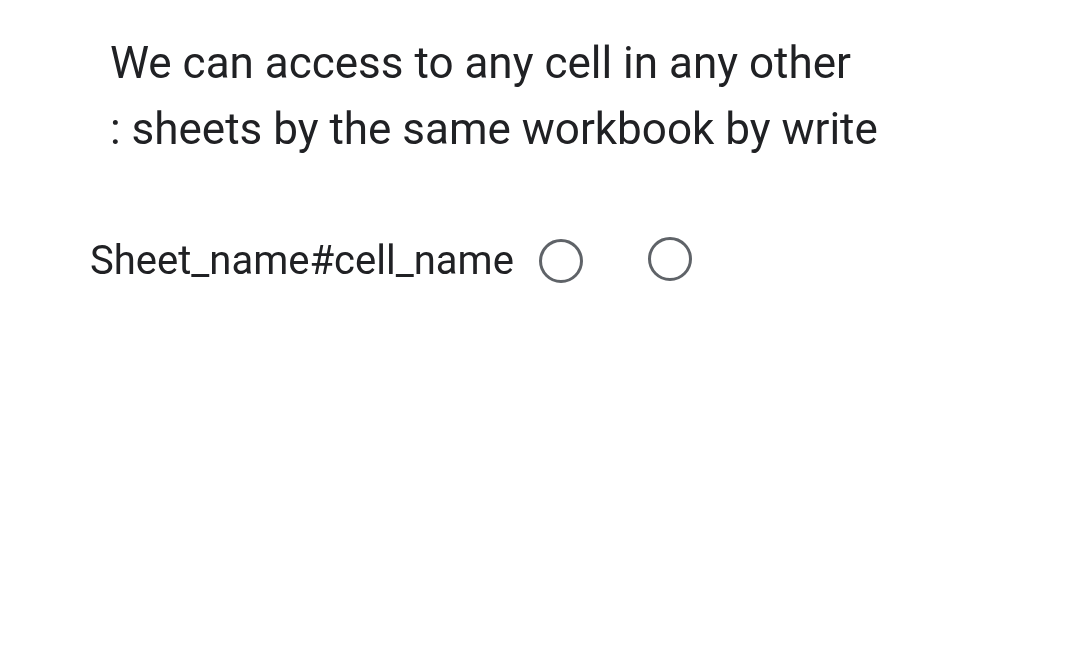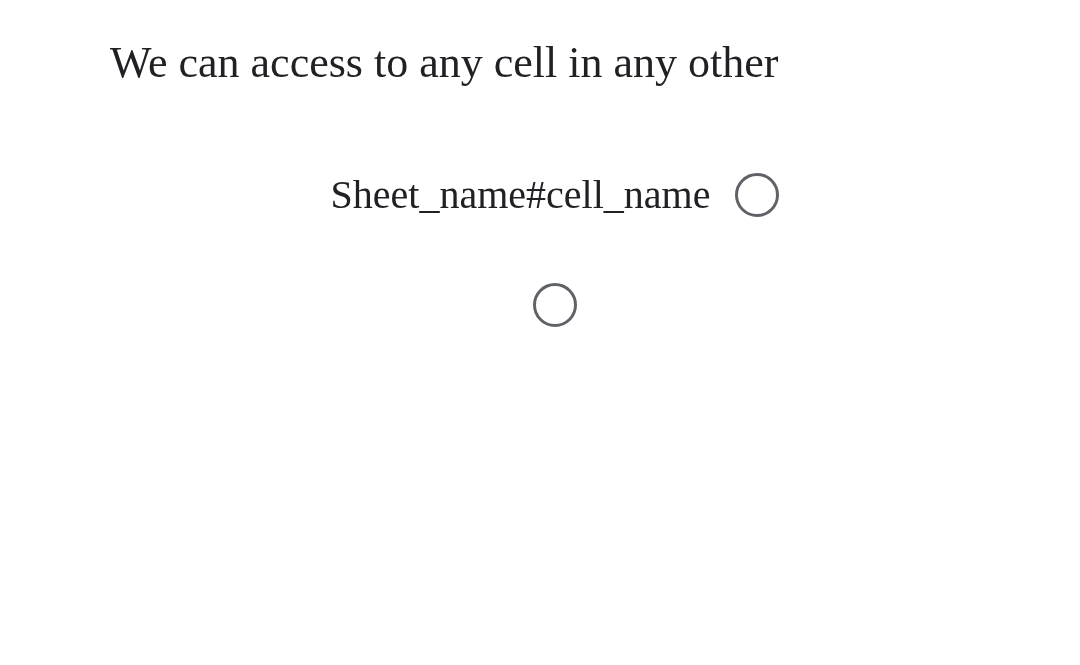--- a/index.html
+++ b/index.html
@@ -1,42 +1,41 @@
 <!DOCTYPE html>
 <html><head>
   <meta charset="utf-8">
   <style>
     * {
       margin: 0;
       padding: 0;
       box-sizing: border-box;
-      font-family: Liberation Serif, serif;
     }
     body {
       width: 1080px;
       height: 665px;
       background: #ffffff;
       font-family: -apple-system, BlinkMacSystemFont, "Segoe UI", Roboto, "Helvetica Neue", Arial, sans-serif;
       padding: 30px 50px 30px 90px;
       color: #202124;
     }
     .question-text {
       font-size: 44px;
       line-height: 1.5;
       font-weight: 400;
       color: #202124;
       margin-bottom: 75px;
       text-align: left;
       padding-left: 20px;
     }
     .options {
       display: flex;
-      flex-direction: column;
+      flex-direction: row;
       gap: 65px;
-      align-items: center;
+      align-items: flex-start;
       padding-right: 10px;
     }
     .option-row {
       display: flex;
       align-items: center;
       gap: 25px;
     }
     .option-label {
       font-size: 40px;
       font-weight: 400;
@@ -51,20 +50,21 @@
       background: transparent;
       cursor: pointer;
       flex-shrink: 0;
     }
   </style>
 </head>
 <body>
 
 <div class="question-text">
   <span>We can access to any cell in any other</span><br>
+  <span>: sheets by the same workbook by write</span>
 </div>
 
 <div class="options">
   <div class="option-row">
     <span class="option-label">Sheet_name#cell_name</span>
     <span class="radio-circle"></span>
   </div>
   <div class="option-row">
     <span class="radio-circle"></span>
   </div>

